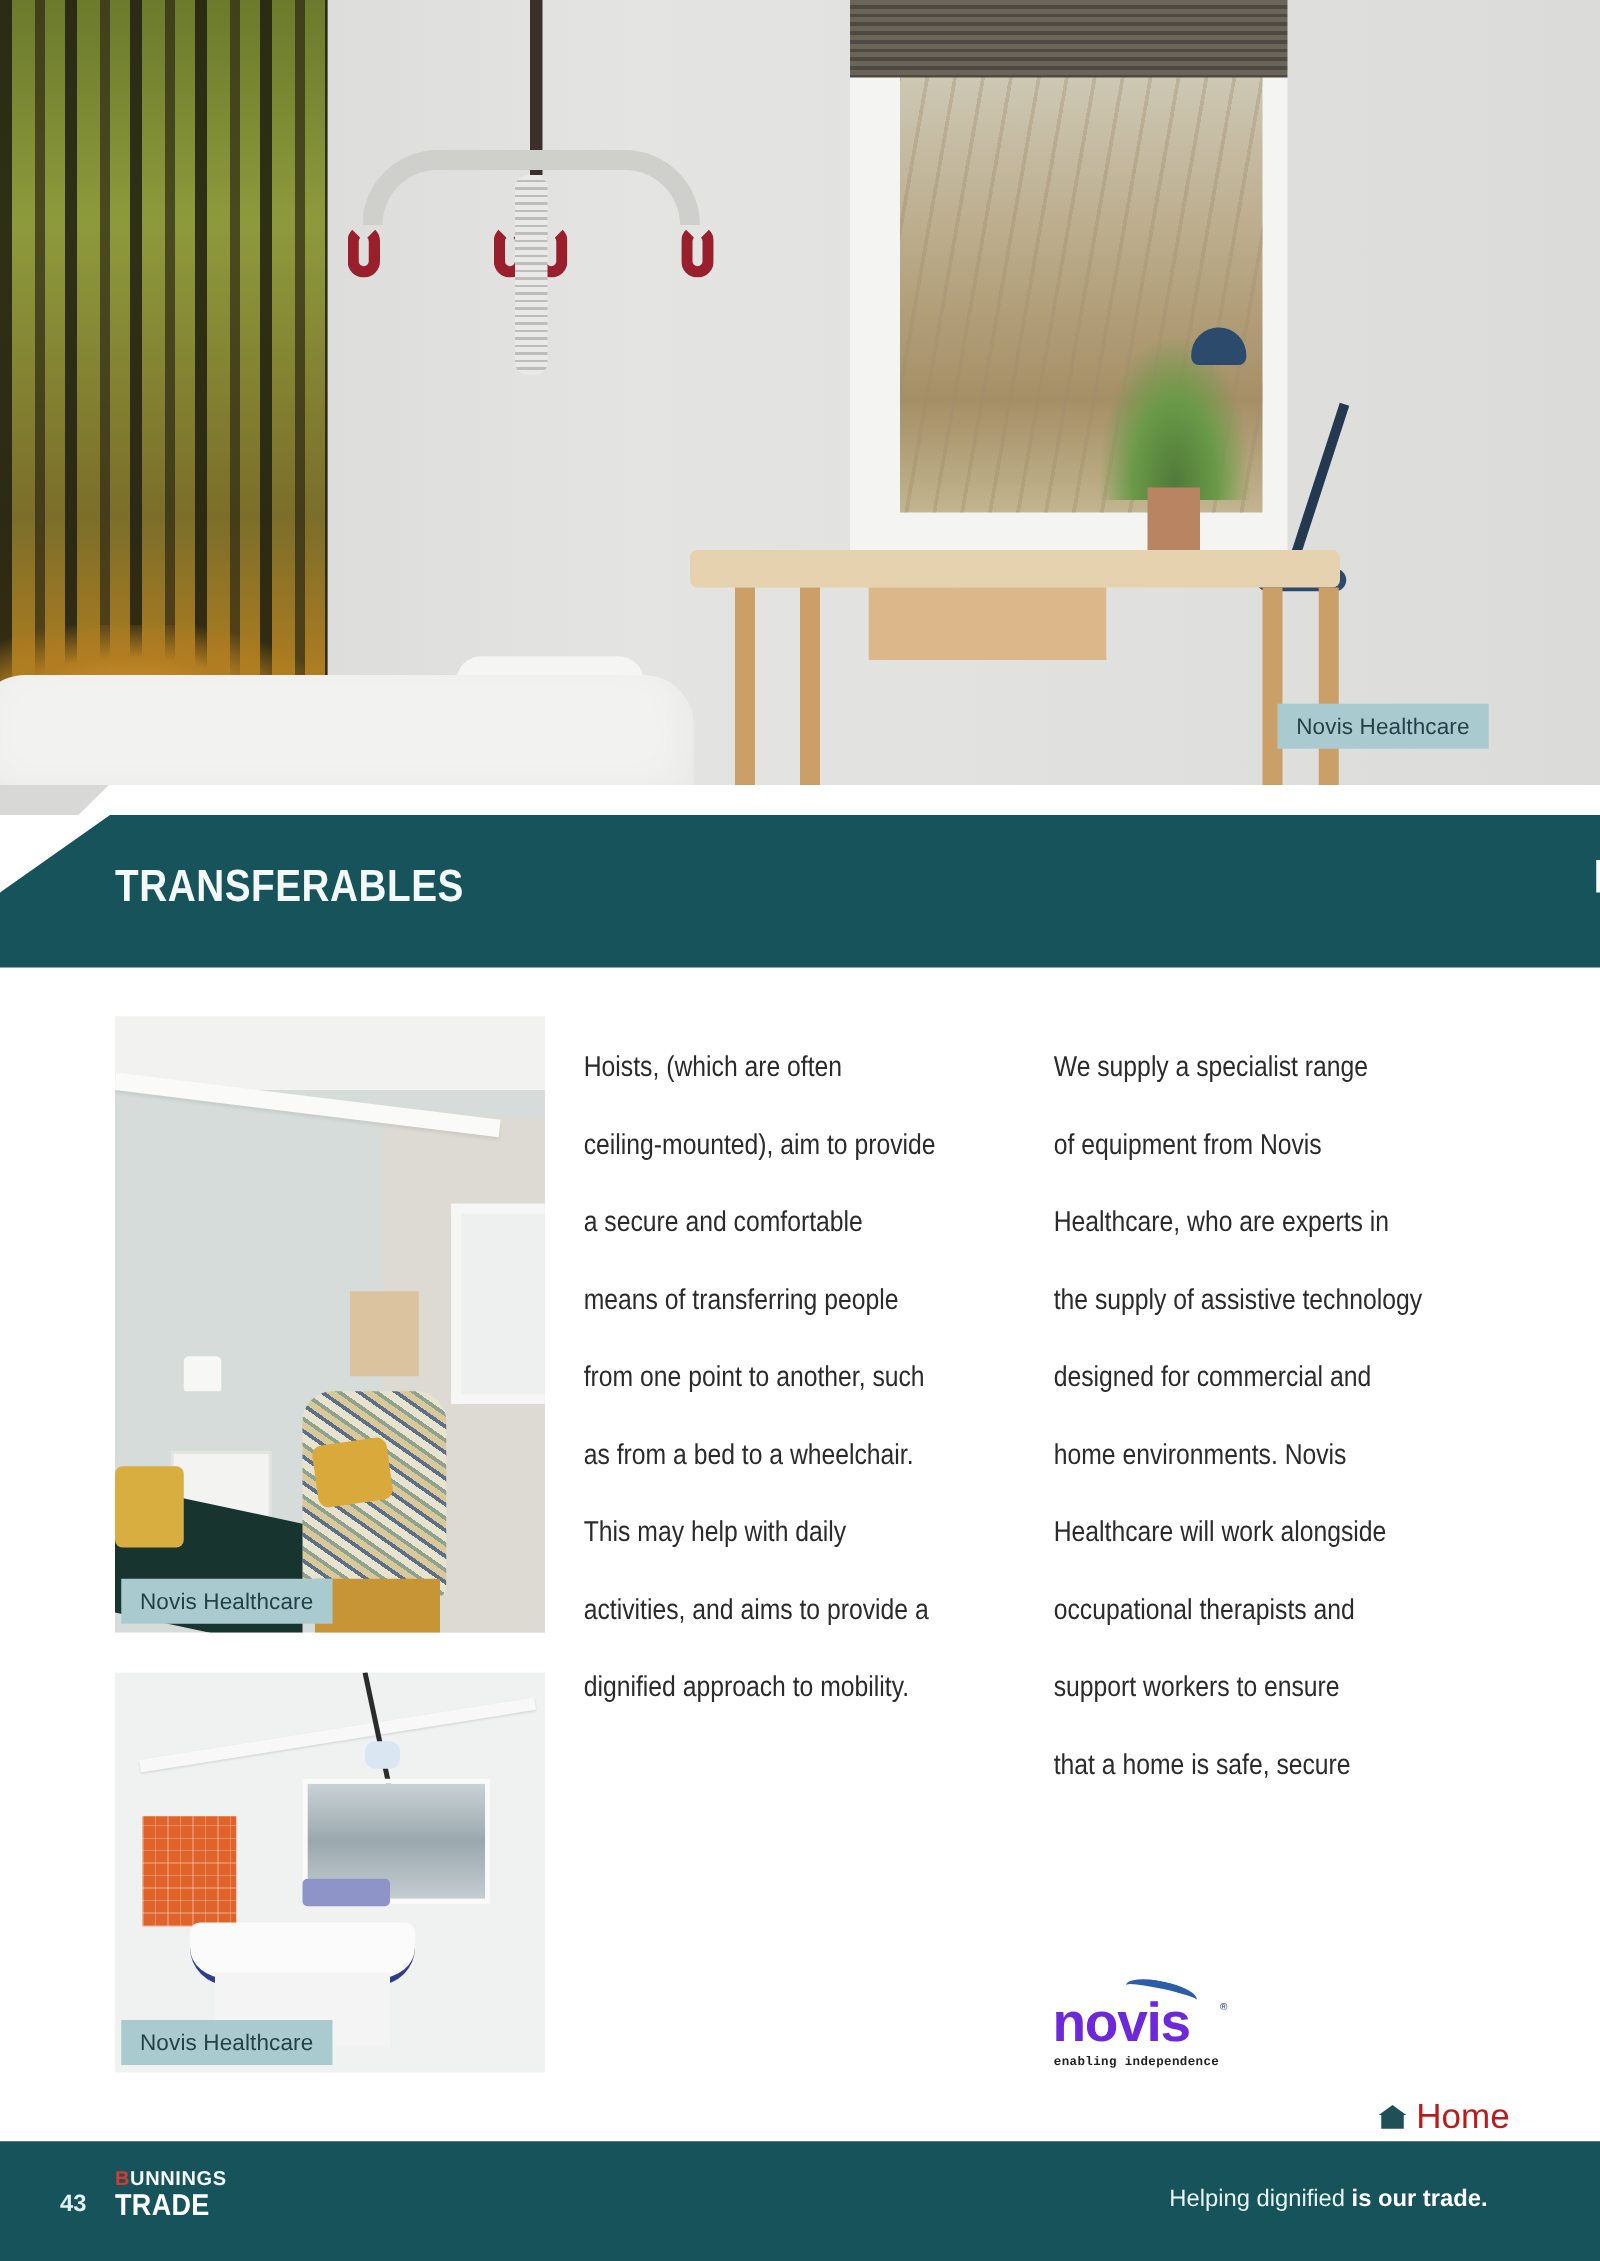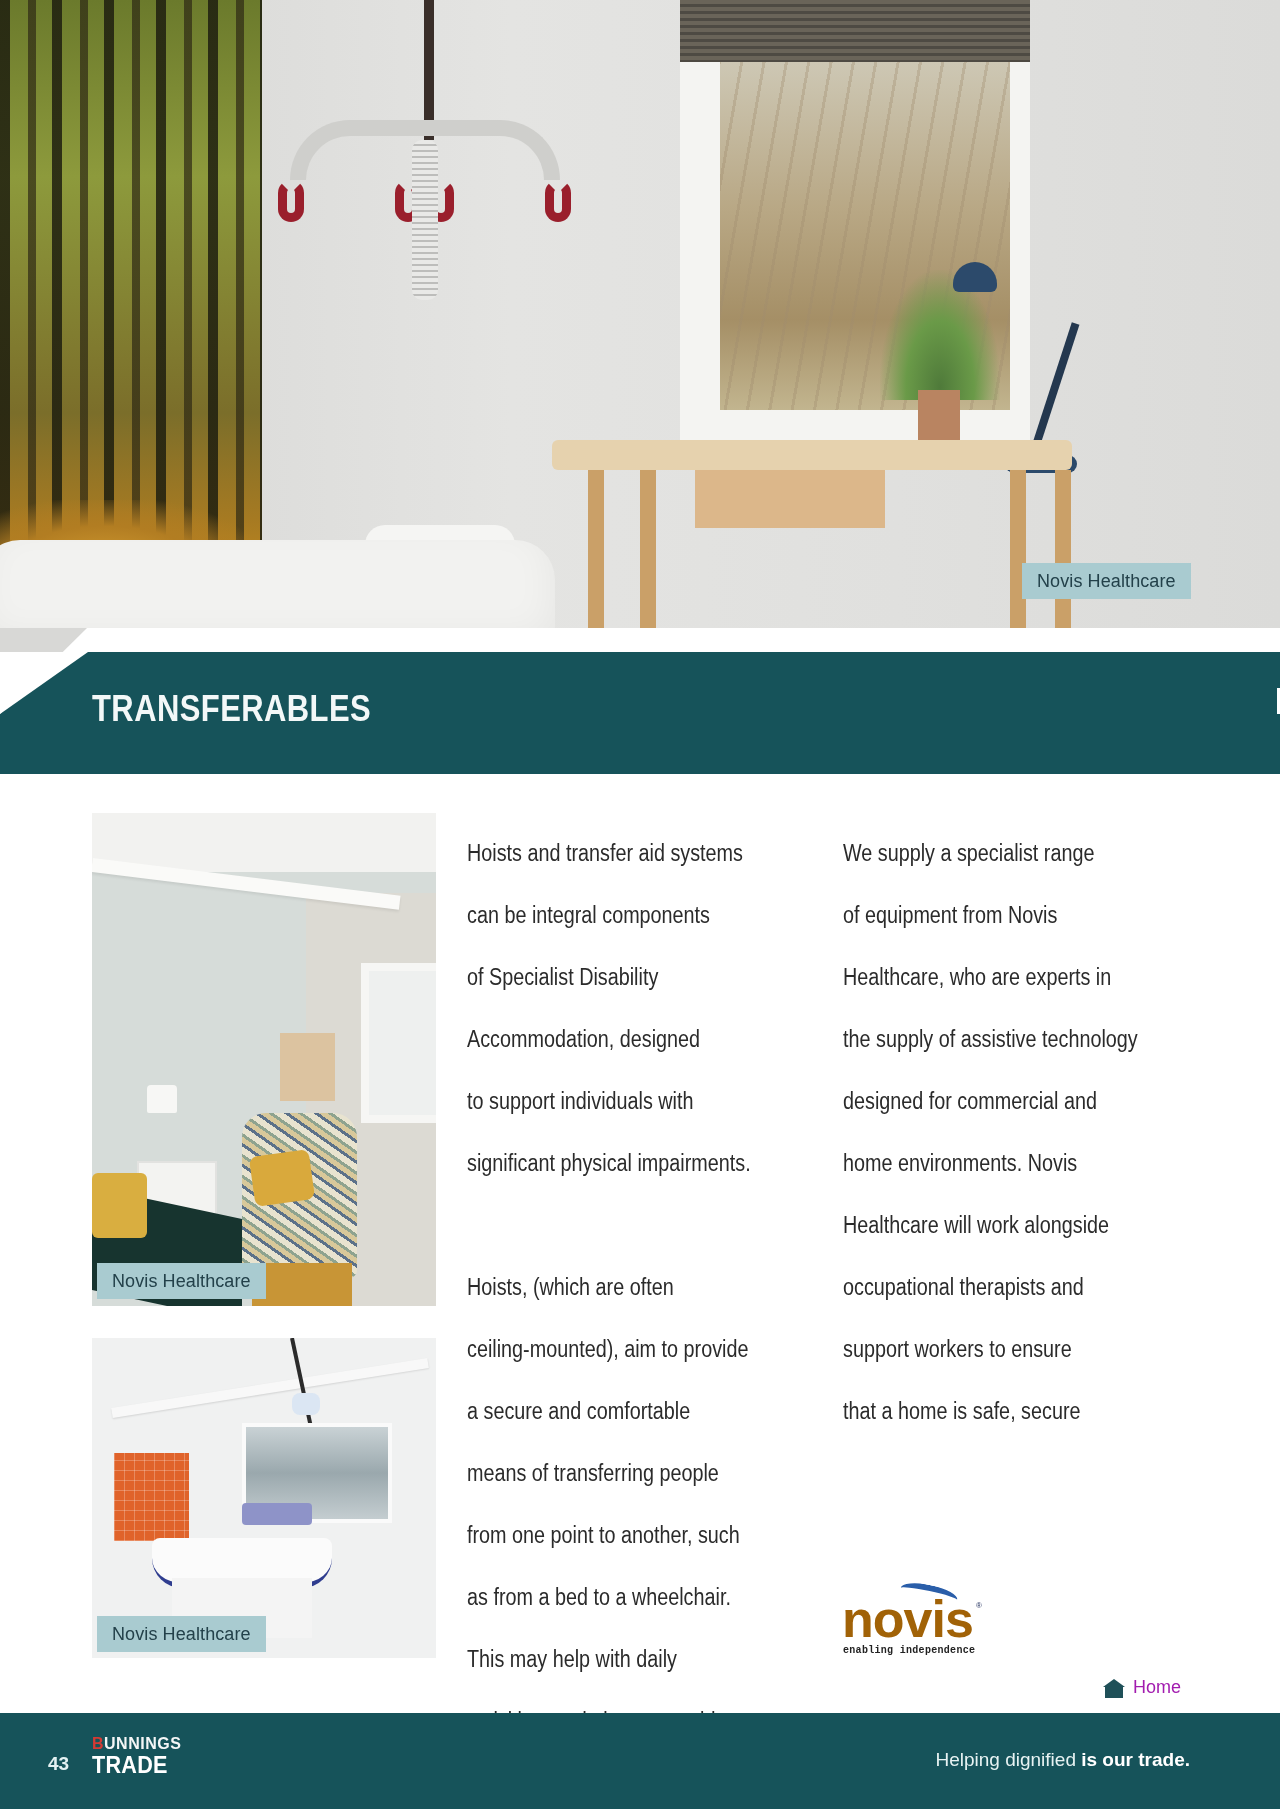--- a/index.html
+++ b/index.html
@@ -86,26 +86,26 @@
   
   .col { position: absolute; font-family: "Liberation Sans Narrow", "Liberation Sans", sans-serif; font-size: 23px; line-height: 31px; color: #2b2b2b; }
   .col p { margin-bottom: 31px; white-space: pre-line; }
   .col .ln { display: block; white-space: nowrap; transform: scaleX(0.86); transform-origin: left; }
   .col1 { left: 467px; top: 807px; width: 355px; }
   .col2 { left: 843px; top: 807px; width: 355px; }
 
   
   .novis { position: absolute; left: 842px; top: 1585px; width: 160px; height: 72px; }
   .novis .swoosh { position: absolute; left: 58px; top: 0; width: 58px; height: 18px; border-top: 6px solid #2a5ea9; border-radius: 50% 50% 0 0; transform: rotate(12deg); }
-  .novis .word { position: absolute; left: 0; top: 12px; font-family: "Liberation Sans", sans-serif; font-weight: 700; font-size: 52px; color: #a16207; letter-spacing: -1px; line-height: 44px; }
+  .novis .word { position: absolute; left: 0; top: 12px; font-family: "Liberation Sans", sans-serif; font-weight: 700; font-size: 44px; color: #6d28d9; letter-spacing: -1px; line-height: 44px; }
   .novis .reg { position: absolute; left: 134px; top: 16px; font-size: 8px; color: #1c2a5a; }
   .novis .tag { position: absolute; left: 1px; top: 60px; font-family: Liberation Mono, monospace; font-weight: 700; font-size: 10px; color: #222; letter-spacing: 0.3px; white-space: nowrap; }
 
   
-  .home { position: absolute; left: 1103px; top: 1677px; display: flex; align-items: center; gap: 8px; color: #a21caf; font-family: "Liberation Sans Narrow", "Liberation Sans", sans-serif; font-size: 18px; cursor: pointer; text-align: center; }
+  .home { position: absolute; left: 1103px; top: 1677px; display: flex; align-items: center; gap: 8px; color: #b91c1c; font-family: "Liberation Sans Narrow", "Liberation Sans", sans-serif; font-size: 28px; cursor: pointer; text-align: center; }
   .home .icon { width: 22px; height: 18px; position: relative; }
   .home .icon::before { content: ""; position: absolute; left: 0; top: 0; width: 0; height: 0; border-left: 11px solid transparent; border-right: 11px solid transparent; border-bottom: 8px solid #1f5058; }
   .home .icon::after { content: ""; position: absolute; left: 2px; top: 8px; width: 18px; height: 11px; background: #1f5058; }
 
   
   .footer { position: absolute; left: 0; top: 1713px; width: 1280px; height: 96px; background: #16535a; }
   .footer .page { position: absolute; left: 48px; top: 40px; color: #e3f1f2; font-size: 19px; font-weight: 700; font-family: "Liberation Sans", sans-serif; }
   .footer .logo { position: absolute; left: 92px; top: 22px; }
   .footer .logo .b1 { display: block; color: #f4f6f6; font-weight: 700; font-size: 16px; letter-spacing: 0.5px; line-height: 18px; font-family: "Liberation Sans", sans-serif; }
   .footer .logo .b1 .red { color: #d43a34; }
@@ -175,28 +175,20 @@
   <div class="tiles"></div>
   <div class="win"></div>
   <div class="panel"></div>
   <div class="tub"></div>
   <div class="tub-body"></div>
   <div class="caption" style="left:5px; top:278px;">Novis Healthcare</div>
 </div>
 
 <div class="col col1">
   <p>
-    <span class="ln">Hoists and transfer aid systems</span>
-    <span class="ln">can be integral components</span>
-    <span class="ln">of Specialist Disability</span>
-    <span class="ln">Accommodation, designed</span>
-    <span class="ln">to support individuals with</span>
-    <span class="ln">significant physical impairments.</span>
-  </p>
-  <p>
     <span class="ln">Hoists, (which are often</span>
     <span class="ln">ceiling-mounted), aim to provide</span>
     <span class="ln">a secure and comfortable</span>
     <span class="ln">means of transferring people</span>
     <span class="ln">from one point to another, such</span>
     <span class="ln">as from a bed to a wheelchair.</span>
     <span class="ln">This may help with daily</span>
     <span class="ln">activities, and aims to provide a</span>
     <span class="ln">dignified approach to mobility.</span>
     

